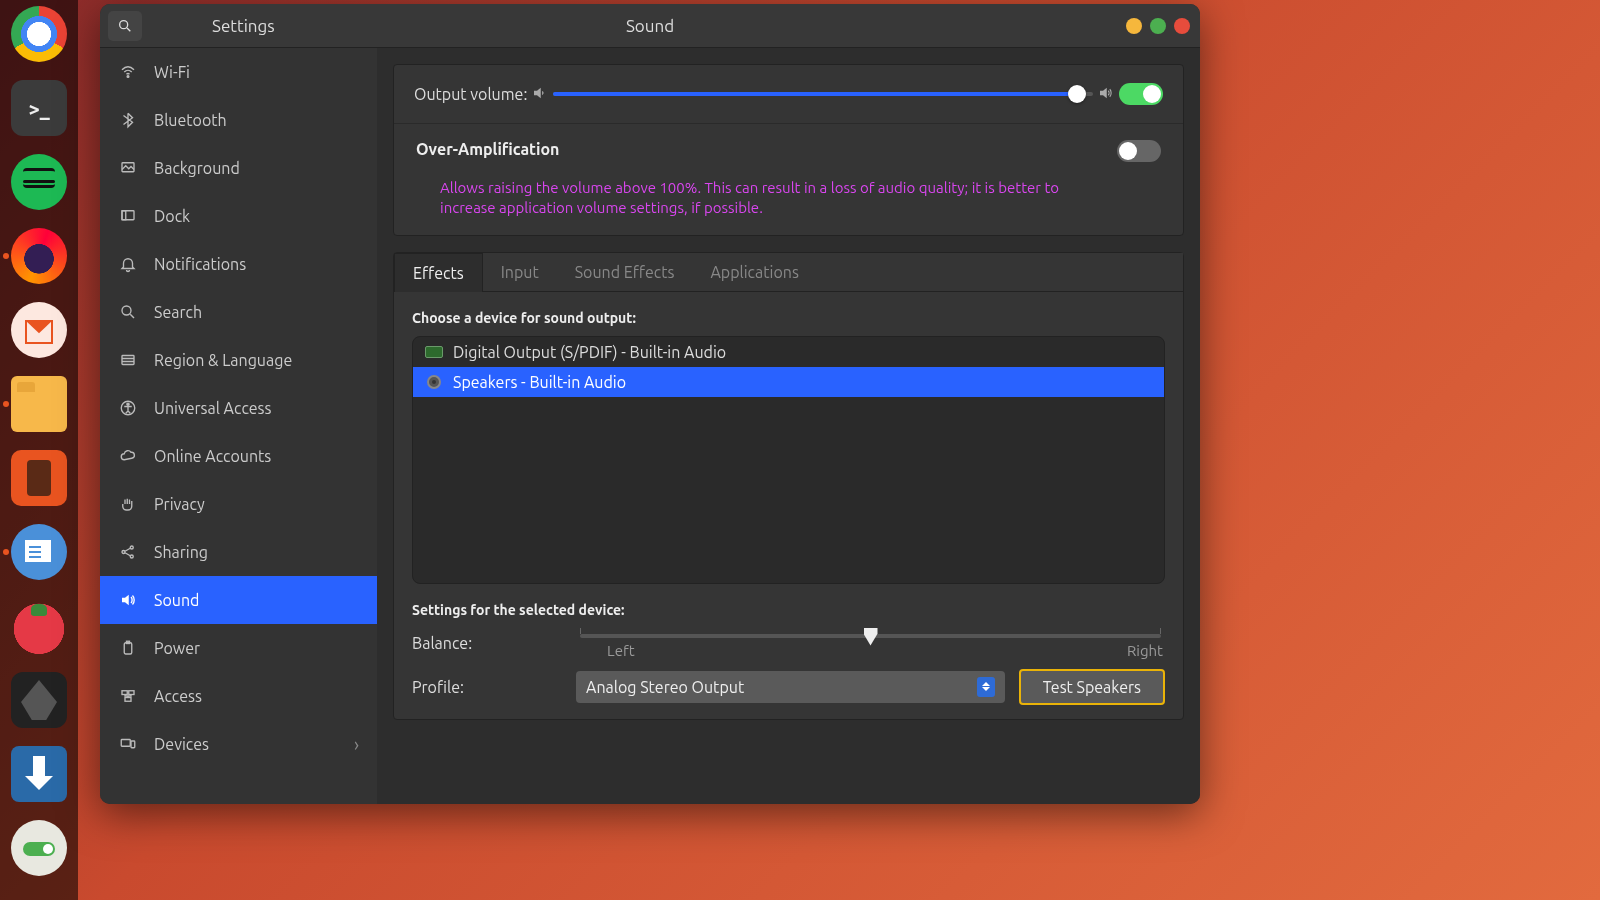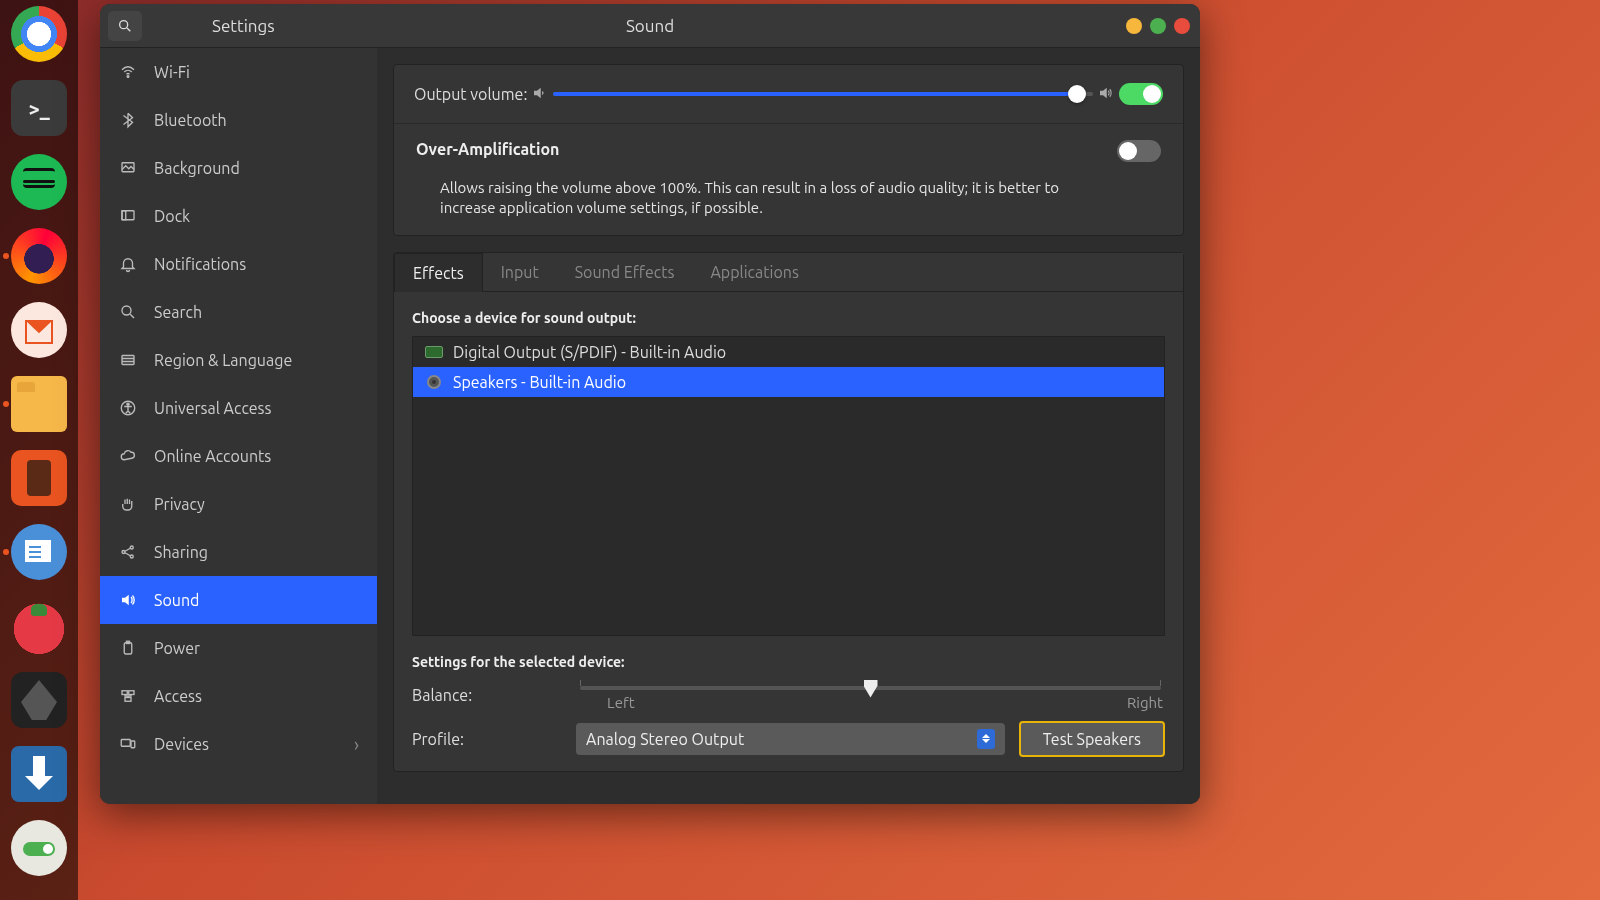--- a/index.html
+++ b/index.html
@@ -100,28 +100,28 @@
 .slider-thumb { position:absolute; top:50%; transform:translate(-50%,-50%); width:18px; height:18px; border-radius:50%; background:#fff; box-shadow:0 1px 3px rgba(0,0,0,0.4); }
 
 .toggle { width:44px; height:22px; border-radius:12px; background:#666; position:relative; cursor:pointer; flex:0 0 44px; }
 .toggle.on { background:#4cd964; }
 .toggle .knob { position:absolute; top:2px; left:2px; width:18px; height:18px; border-radius:50%; background:#fff; transition:left .1s; }
 .toggle.on .knob { left:24px; }
 
 .overamp { display:flex; gap:14px; padding:16px 22px; align-items:flex-start; }
 .overamp-text { flex:1; }
 .overamp-title { font-weight:bold; color:#eee; font-size:16px; margin-bottom:4px; }
-.overamp-desc { color:#e5e5e5; font-size:15px; line-height:1.35; padding-left:24px;margin-top:20px; }
+.overamp-desc { color:#d946ef; font-size:15px; line-height:1.35; padding-left:24px;margin-top:20px; }
 
 .tabs { display:flex; border-bottom:1px solid #222; background:#353535; }
 .tab { padding:10px 18px; color:#888; font-size:16px; cursor:pointer; }
 .tab.active { background:#2d2d2d; color:#eee; border-top:1px solid #222; border-left:1px solid #222; border-right:1px solid #222; margin-bottom:-1px; }
 .tab-body { padding:14px 18px; }
 .section-title { font-weight:bold; color:#eee; font-size:14px; margin:4px 0 10px; }
-.device-list { border:1px solid #222; background:#2a2a2a; height:300px; overflow:auto; border-radius:1px; }
+.device-list { border:1px solid #222; background:#2a2a2a; height:248px; overflow:auto; border-radius:8px; }
 .device-row { display:flex; align-items:center; gap:10px; padding:6px 12px; color:#ddd; font-size:16px; cursor:pointer; }
 .device-row.selected { background:#2962ff; color:#fff; }
 .dev-icon { width:18px; height:14px; display:flex; align-items:center; justify-content:center; }
 .dev-card { width:18px; height:12px; background:#2d6a2d; border:1px solid #6a9a6a; border-radius:2px; }
 .dev-speaker { width:14px; height:14px; border-radius:50%; background:#555; border:2px solid #888; position:relative; }
 .dev-speaker::after { content:""; position:absolute; inset:3px; border-radius:50%; background:#333; }
 
 .settings-grid { display:grid; grid-template-columns: 150px 1fr auto; gap:10px 14px; align-items:center; margin-top:6px; }
 .balance-wrap { position:relative; padding-top:6px; }
 .btrack { height:4px; background:#555; border-radius:2px; position:relative; margin: 0 4px 4px; }

